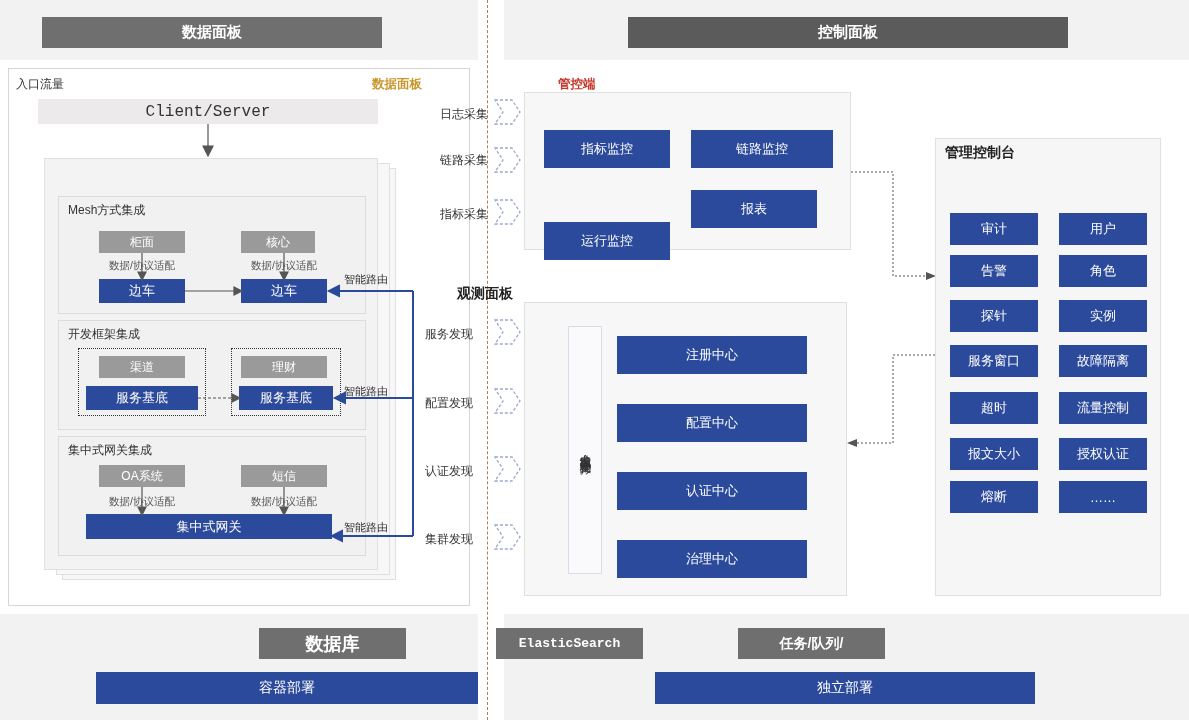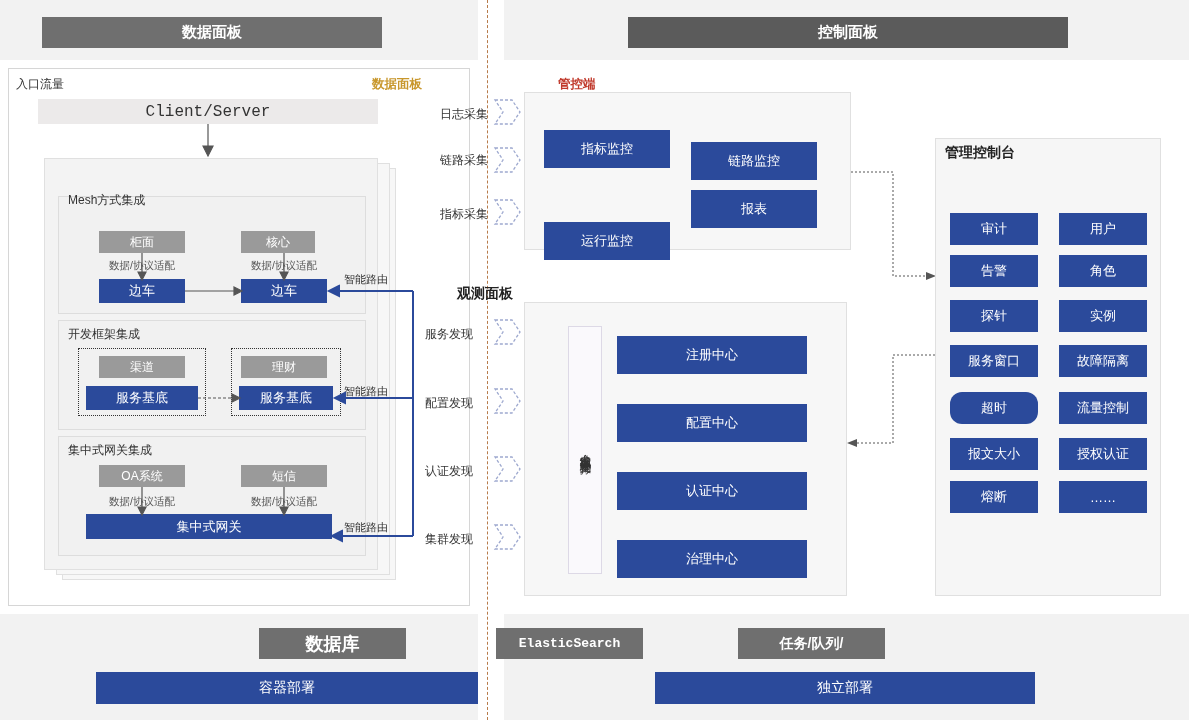--- a/index.html
+++ b/index.html
@@ -40,21 +40,21 @@
 <div class="abs label" style="left:16px;top:76px;">入口流量</div>
 <div class="abs label-o" style="left:372px;top:76px;">数据面板</div>
 
 <div class="abs lt-box" style="left:38px;top:99px;width:340px;height:25px;">Client/Server</div>
 
 <div class="abs panel-l" style="left:62px;top:168px;width:334px;height:412px;"></div>
 <div class="abs panel-l" style="left:56px;top:163px;width:334px;height:412px;"></div>
 <div class="abs panel-l" style="left:44px;top:158px;width:334px;height:412px;background:#f3f3f3;"></div>
 
 <div class="abs sub" style="left:58px;top:196px;width:308px;height:118px;"></div>
-<div class="abs label" style="left:68px;top:192px;">Mesh方式集成</div>
+<div class="abs label" style="left:68px;top:202px;">Mesh方式集成</div>
 <div class="abs gray-box" style="left:99px;top:231px;width:86px;height:22px;">柜面</div>
 <div class="abs gray-box" style="left:241px;top:231px;width:74px;height:22px;">核心</div>
 <div class="abs small" style="left:99px;top:259px;width:86px;text-align:center;">数据/协议适配</div>
 <div class="abs small" style="left:241px;top:259px;width:86px;text-align:center;">数据/协议适配</div>
 <div class="abs blue" style="left:99px;top:279px;width:86px;height:24px;">边车</div>
 <div class="abs blue" style="left:241px;top:279px;width:86px;height:24px;">边车</div>
 <div class="abs small" style="left:344px;top:272px;font-size:11px;color:#333;">智能路由</div>
 
 <div class="abs sub" style="left:58px;top:320px;width:308px;height:110px;"></div>
 <div class="abs label" style="left:68px;top:326px;">开发框架集成</div>
@@ -134,21 +134,21 @@
   <g stroke="#555" stroke-width="1" fill="none" stroke-dasharray="2,2">
     <path d="M851 172 L893 172 L893 276 L930 276"></path>
       <path d="M926 272 L936 276 L926 280 Z" fill="#555" stroke="none"></path>
     <path d="M935 355 L893 355 L893 443 L851 443"></path>
       <path d="M857 439 L847 443 L857 447 Z" fill="#555" stroke="none"></path>
   </g>
 </svg>
 
 <div class="abs panel-l" style="left:524px;top:92px;width:327px;height:158px;"></div>
 <div class="abs blue" style="left:544px;top:130px;width:126px;height:38px;">指标监控</div>
-<div class="abs blue" style="left:691px;top:142px;width:126px;height:38px;">链路监控</div>
+<div class="abs blue" style="left:691px;top:130px;width:142px;height:38px;">链路监控</div>
 <div class="abs blue" style="left:544px;top:190px;width:126px;height:38px;margin-top:32px;">运行监控</div>
 <div class="abs blue" style="left:691px;top:190px;width:126px;height:38px;">报表</div>
 
 <div class="abs panel-l" style="left:524px;top:302px;width:323px;height:294px;"></div>
 <div class="abs" style="left:568px;top:326px;width:34px;height:248px;background:#faf9fc;border:1px solid #ddd9e6;">
   <div class="vtext" style="width:100%;height:100%;">企业级微服务架构支撑</div>
 </div>
 <div class="abs blue" style="left:617px;top:336px;width:190px;height:38px;">注册中心</div>
 <div class="abs blue" style="left:617px;top:404px;width:190px;height:38px;">配置中心</div>
 <div class="abs blue" style="left:617px;top:472px;width:190px;height:38px;">认证中心</div>
@@ -158,21 +158,21 @@
 <div class="abs title-b" style="left:945px;top:144px;">管理控制台</div>
 
 <div class="abs blue" style="left:950px;top:213px;width:88px;height:32px;">审计</div>
 <div class="abs blue" style="left:1059px;top:213px;width:88px;height:32px;">用户</div>
 <div class="abs blue" style="left:950px;top:255px;width:88px;height:32px;">告警</div>
 <div class="abs blue" style="left:1059px;top:255px;width:88px;height:32px;">角色</div>
 <div class="abs blue" style="left:950px;top:300px;width:88px;height:32px;">探针</div>
 <div class="abs blue" style="left:1059px;top:300px;width:88px;height:32px;">实例</div>
 <div class="abs blue" style="left:950px;top:345px;width:88px;height:32px;">服务窗口</div>
 <div class="abs blue" style="left:1059px;top:345px;width:88px;height:32px;">故障隔离</div>
-<div class="abs blue" style="left:950px;top:392px;width:88px;height:32px;border-radius:12px;">超时</div>
+<div class="abs blue" style="left:950px;top:392px;width:88px;height:32px;">超时</div>
 <div class="abs blue" style="left:1059px;top:392px;width:88px;height:32px;">流量控制</div>
 <div class="abs blue" style="left:950px;top:438px;width:88px;height:32px;">报文大小</div>
 <div class="abs blue" style="left:1059px;top:438px;width:88px;height:32px;">授权认证</div>
 <div class="abs blue" style="left:950px;top:481px;width:88px;height:32px;">熔断</div>
 <div class="abs blue" style="left:1059px;top:481px;width:88px;height:32px;">……</div>
 
 <div class="abs band" style="left:0;top:614px;width:478px;height:106px;"></div>
 <div class="abs band" style="left:504px;top:614px;width:685px;height:106px;"></div>
 
 <div class="abs hdr-gray" style="left:259px;top:628px;width:147px;height:31px;font-size:18px;">数据库</div>

